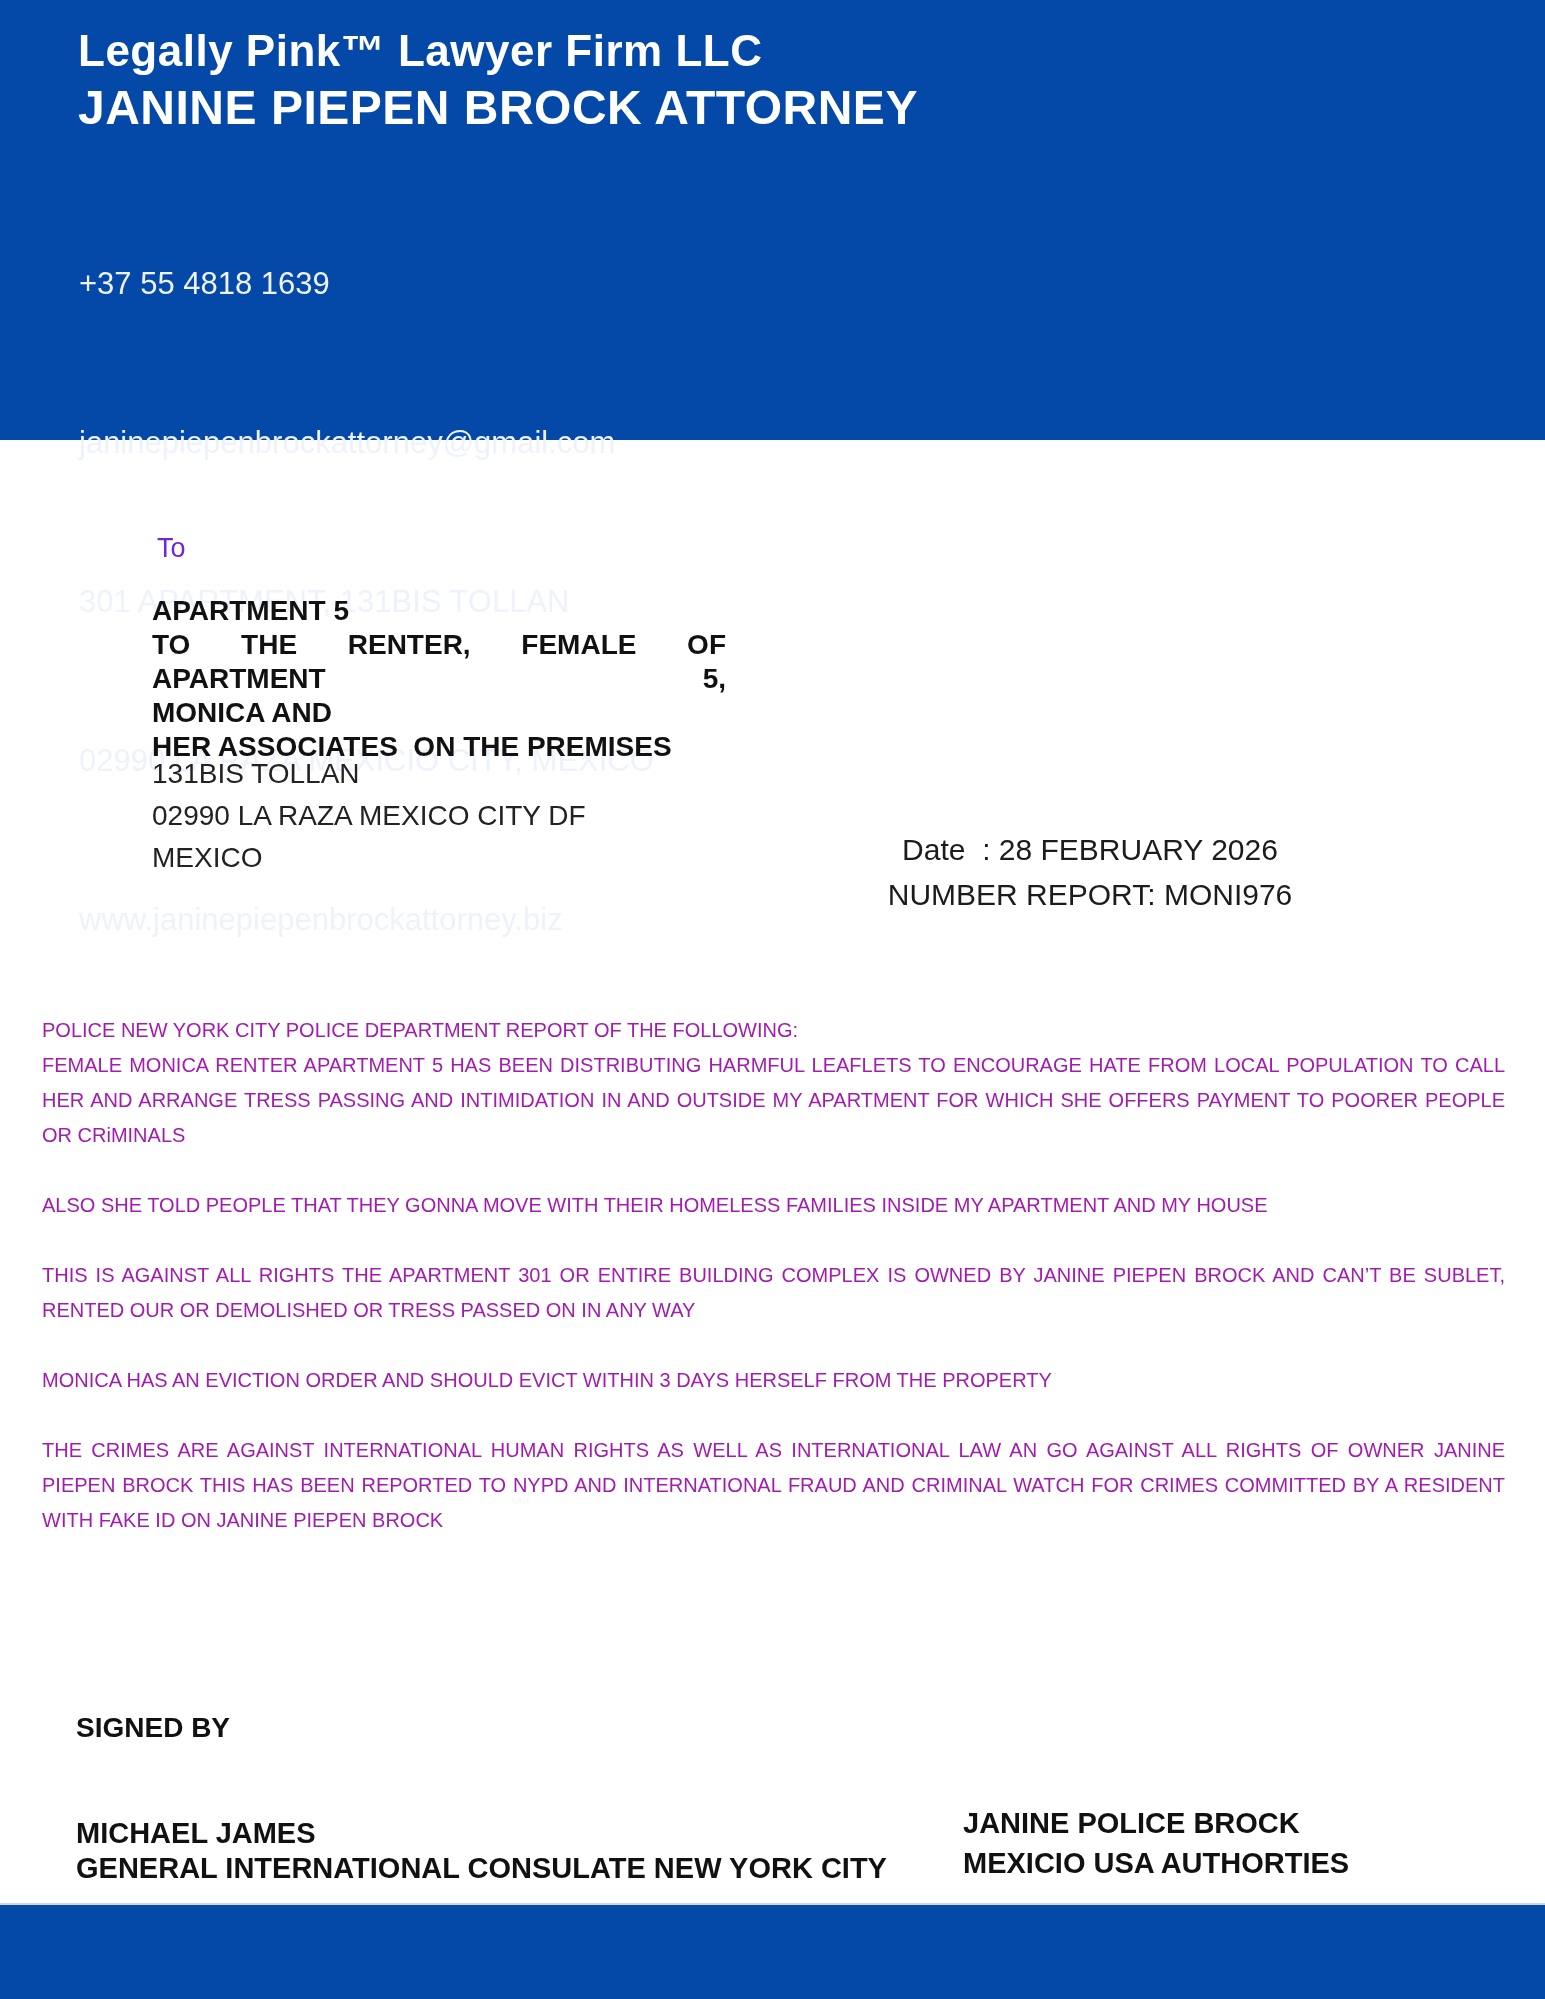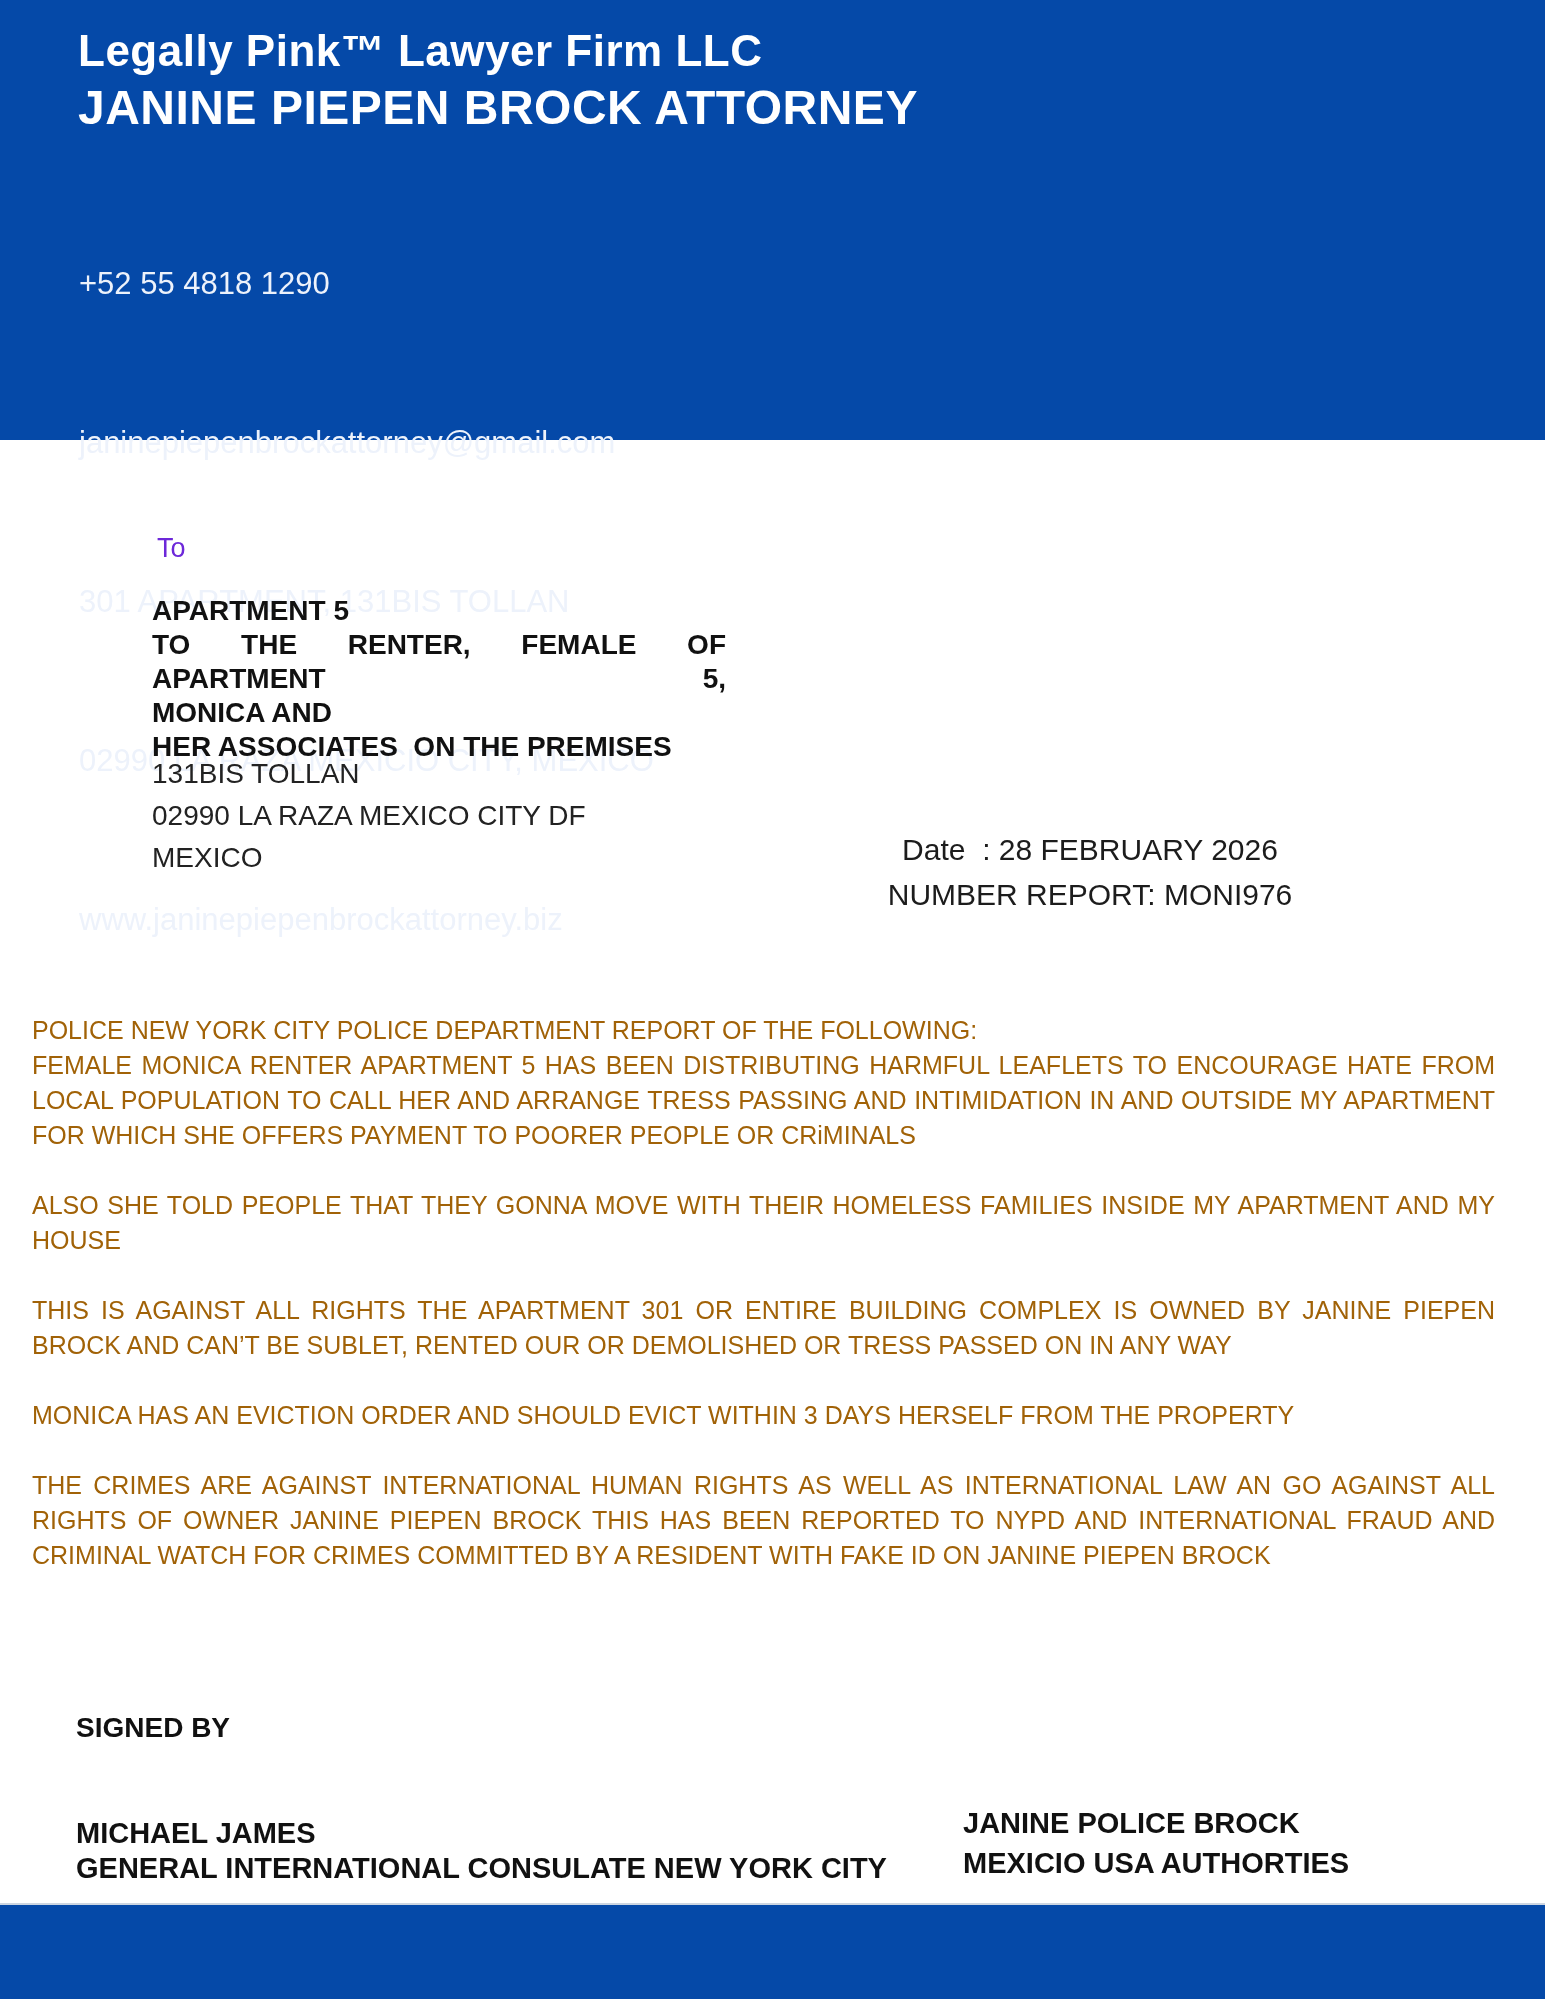--- a/index.html
+++ b/index.html
@@ -50,22 +50,22 @@
   .recip-addr .line { white-space: pre-wrap; }
 
   .meta {
     position: absolute; left: 835px; top: 827px; width: 510px;
     text-align: center; font-size: 30px; color: #1c1c1c;
     line-height: 45px;
   }
   .meta .line { white-space: pre-wrap; }
 
   .body-text {
-    position: absolute; left: 32px; top: 1013px; width: 1463px;
-    font-size: 25px; color: #a16207;
+    position: absolute; left: 42px; top: 1013px; width: 1463px;
+    font-size: 20px; color: #a21caf;
   }
   .para {
     text-align: justify;
     white-space: pre-line;
     line-height: 35px;
     margin: 0 0 35px 0;
   }
 
   .signed-by {
     position: absolute; left: 76px; top: 1712px;
@@ -83,21 +83,21 @@
 </style>
 </head>
 <body>
 
 <div class="page">
 
   <header class="band top">
     <div class="firm">Legally Pink™ Lawyer Firm LLC</div>
     <div class="attorney">JANINE PIEPEN BROCK ATTORNEY</div>
     <div class="contact">
-      <div>+52 55 4818 1290</div>
+      <div>+37 55 4818 1639</div>
       <div>janinepiepenbrockattorney@gmail.com</div>
       <div>301 APARTMENT, 131BIS TOLLAN</div>
       <div>02990 LA RAZA MEXICIO CITY, MEXICO</div>
       <div>www.janinepiepenbrockattorney.biz</div>
     </div>
   </header>
 
   <div class="to-label">To</div>
 
   <div class="recip-bold">

